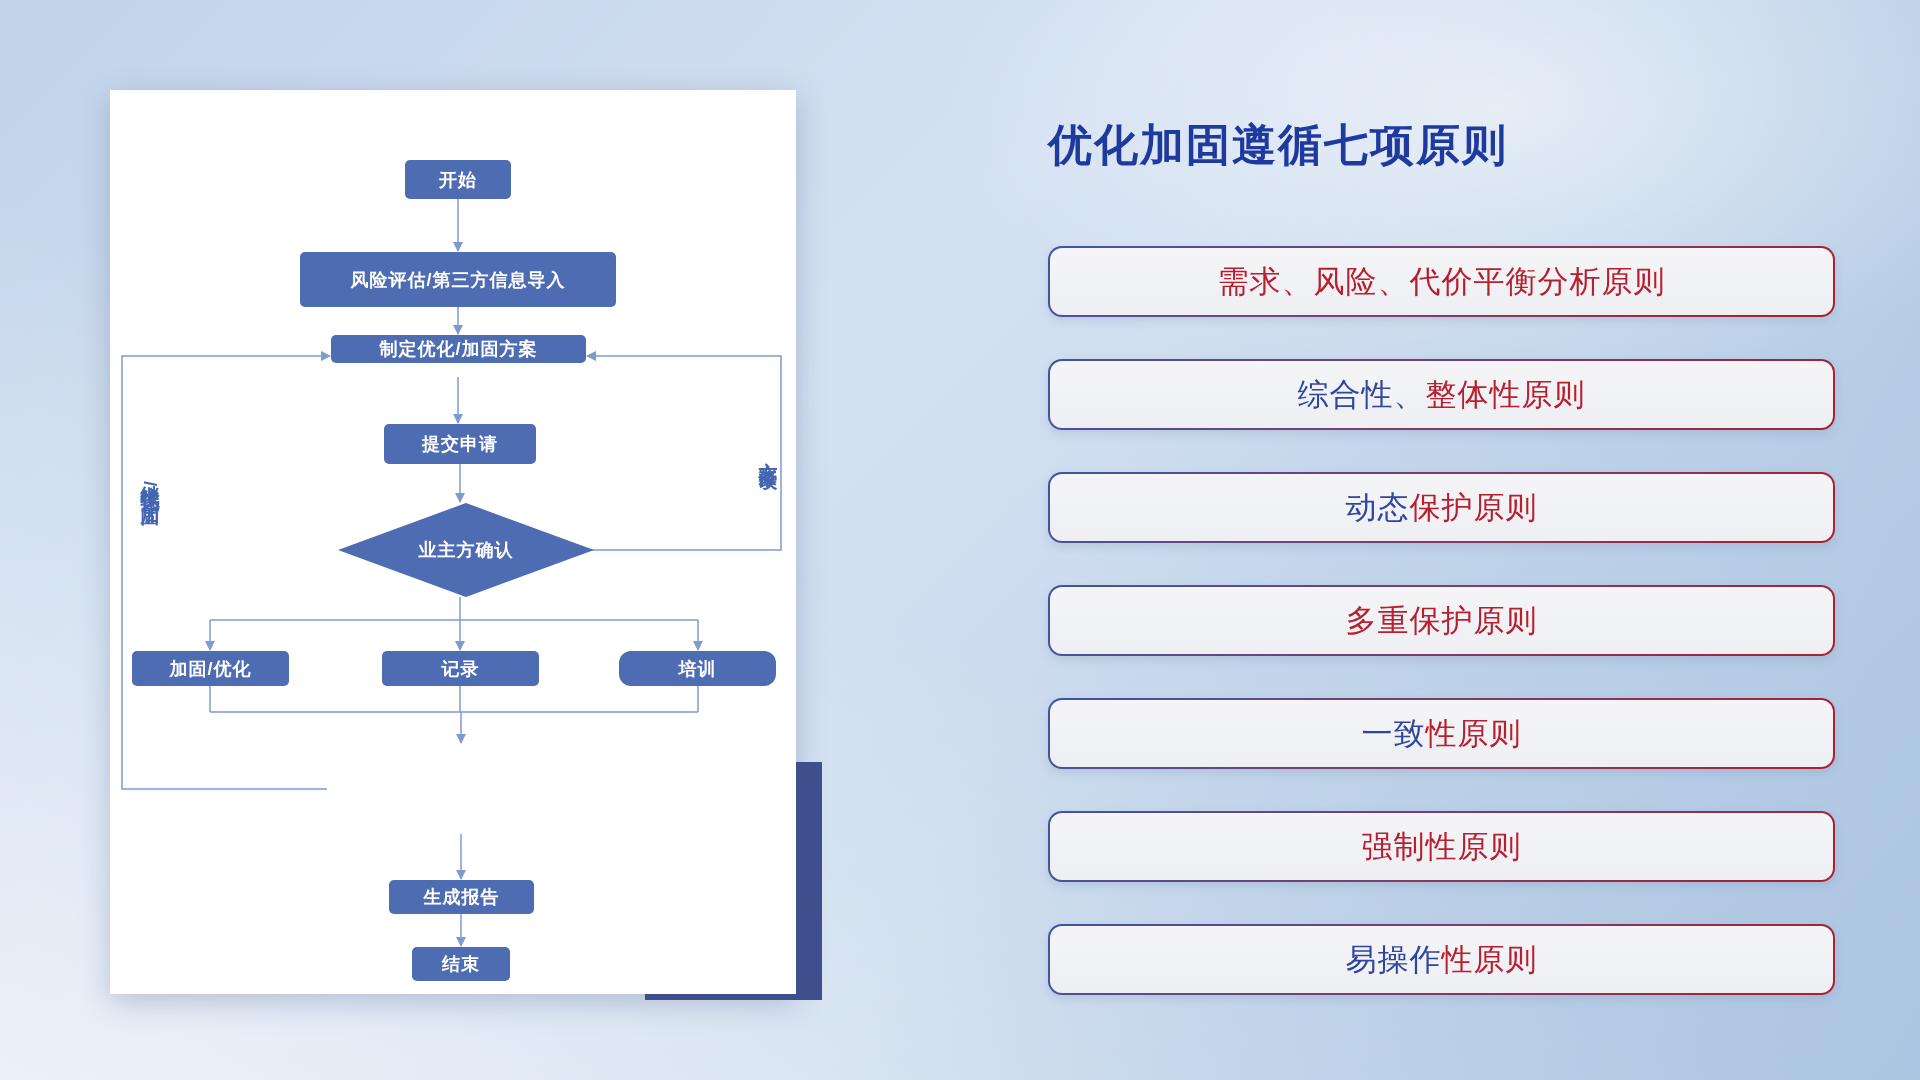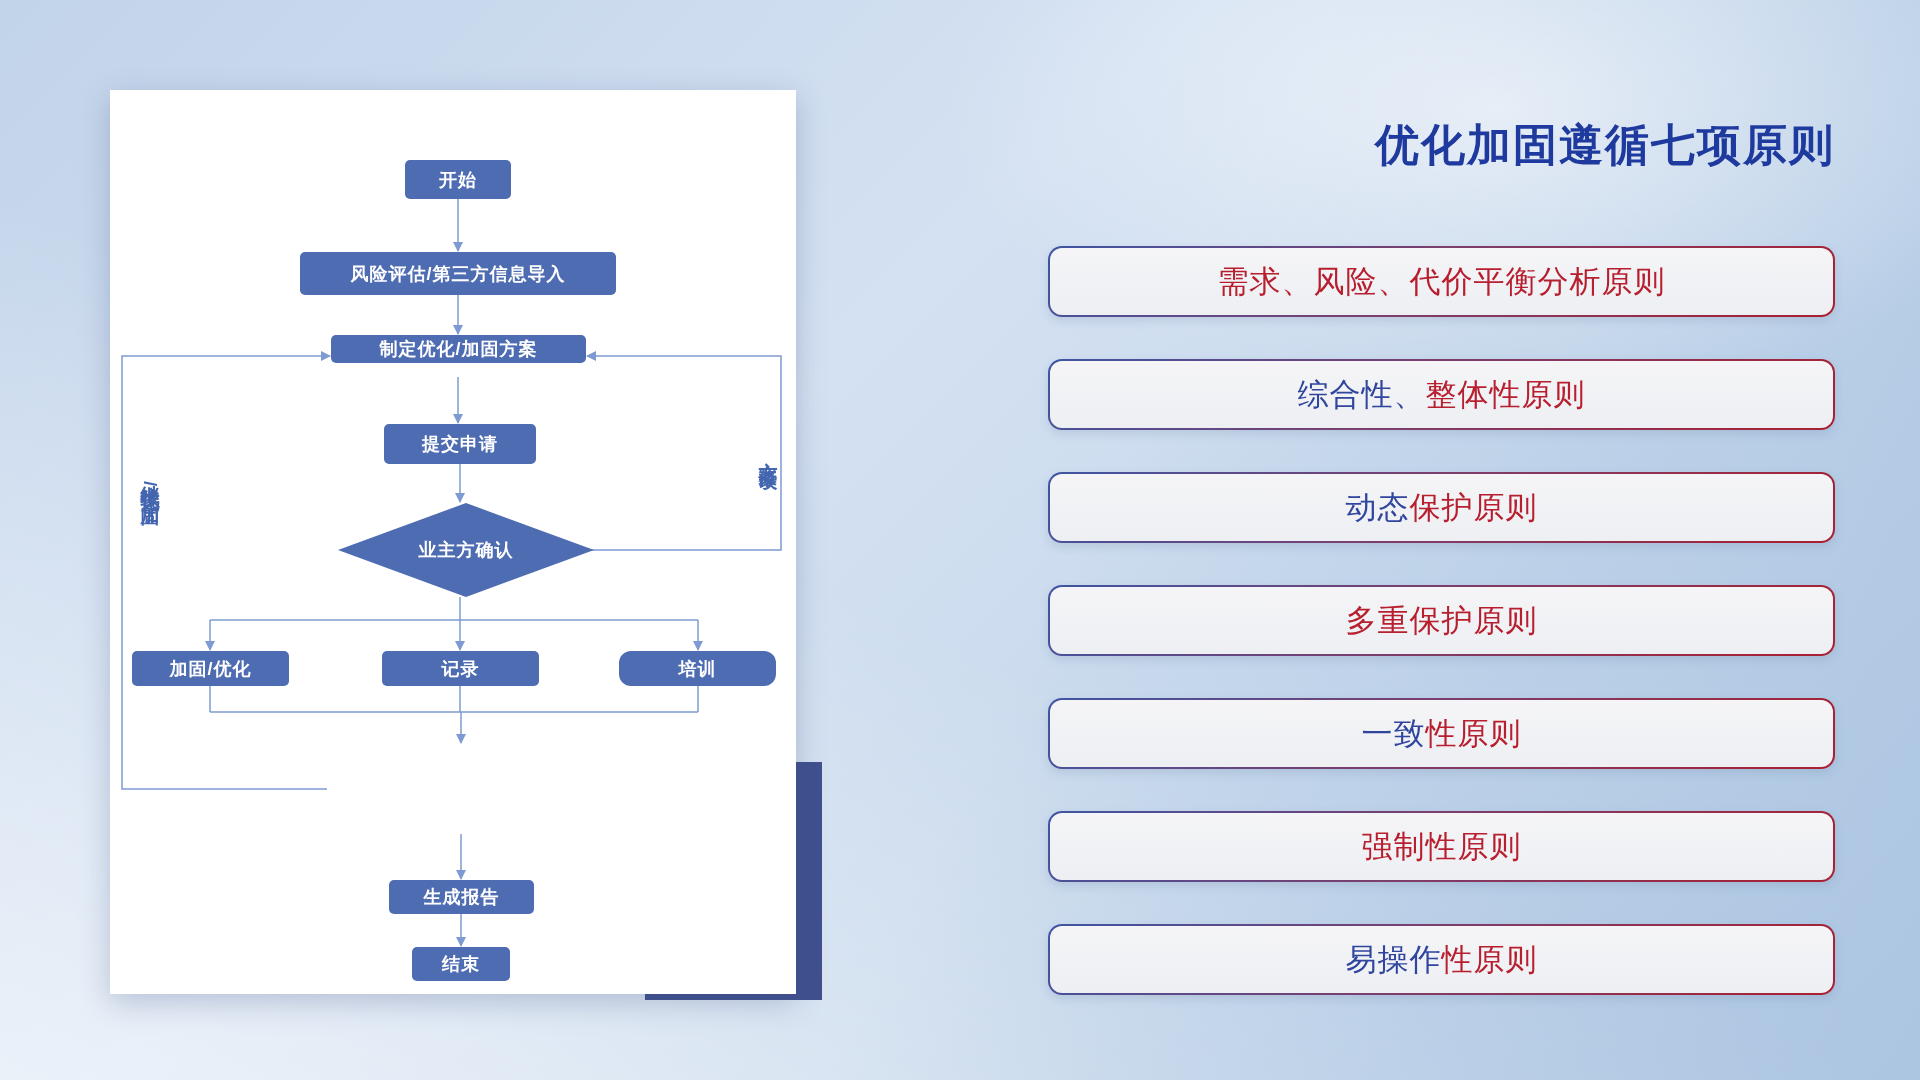--- a/index.html
+++ b/index.html
@@ -40,21 +40,21 @@
   }
   .v-label{
     position:absolute;writing-mode:vertical-rl;text-orientation:mixed;
     color:#4466b0;font-size:19px;font-weight:700;letter-spacing:3px;
     display:flex;align-items:center;justify-content:center;white-space:nowrap;
   }
 
   
   .panel-title{
     position:absolute;left:1048px;top:116px;width:787px;
-    text-align:right;font-size:44px;font-weight:bold;color:#1f3a9e;
+    text-align:left;font-size:44px;font-weight:bold;color:#1f3a9e;
     letter-spacing:2px;
   }
   .principles{position:absolute;left:1048px;top:246px;width:787px;}
   .p-box{
     height:71px;margin-bottom:42px;box-sizing:border-box;
     display:flex;align-items:center;justify-content:center;
     border:2px solid transparent;border-radius:14px;
     background:
       linear-gradient(180deg,#f5f5f7,#edeff3) padding-box,
       linear-gradient(135deg,#3e55a4 0%,#7a3f6e 45%,#ab1f30 100%) border-box;
@@ -96,21 +96,21 @@
         <path d="M351 622 L351 653" marker-end="url(#arr)"></path>
         <path d="M351 744 L351 789" marker-end="url(#arr)"></path>
         <path d="M351 824 L351 856" marker-end="url(#arr)"></path>
         <path d="M217 699 L12 699 L12 266 L220 266" marker-end="url(#arr)"></path>
         <path d="M478 460 L671 460 L671 266 L477 266" marker-end="url(#arr)"></path>
       </g>
     </svg>
 
     <div class="node" style="left:295px;top:70px;width:106px;height:39px;">开始</div>
 
-    <div class="node" style="left:190px;top:162px;width:316px;height:43px;">风险评估/第三方信息导入</div>
+    <div class="node" style="left:190px;top:162px;width:316px;height:55px;">风险评估/第三方信息导入</div>
 
     <div class="node" style="left:221px;top:245px;width:255px;height:28px;">制定优化/加固方案</div>
 
     <div class="node" style="left:274px;top:334px;width:152px;height:40px;">提交申请</div>
 
     <div class="diamond" style="left:228px;top:413px;width:256px;height:94px;">业主方确认</div>
 
     <div class="node" style="left:22px;top:561px;width:157px;height:35px;">加固/优化</div>
 
     <div class="node" style="left:272px;top:561px;width:157px;height:35px;">记录</div>

